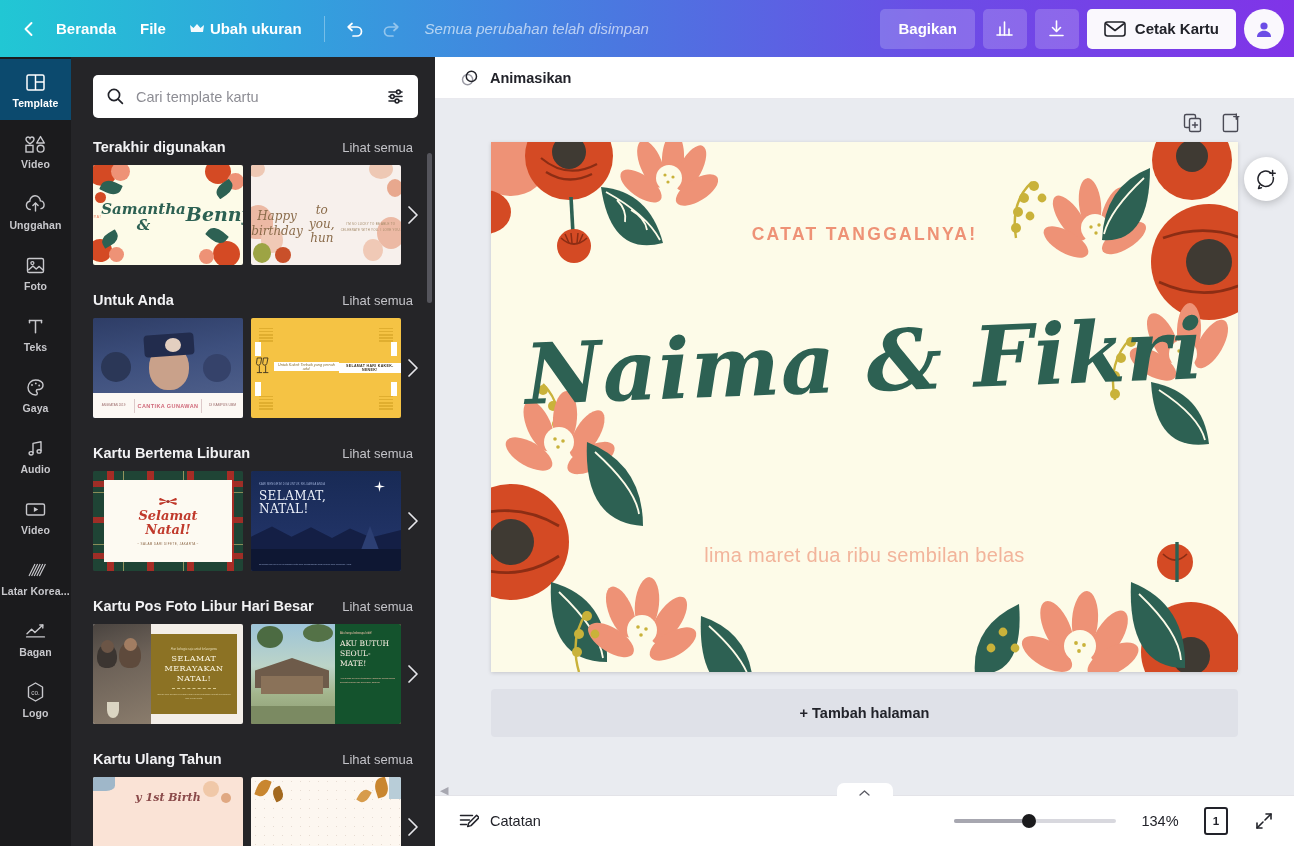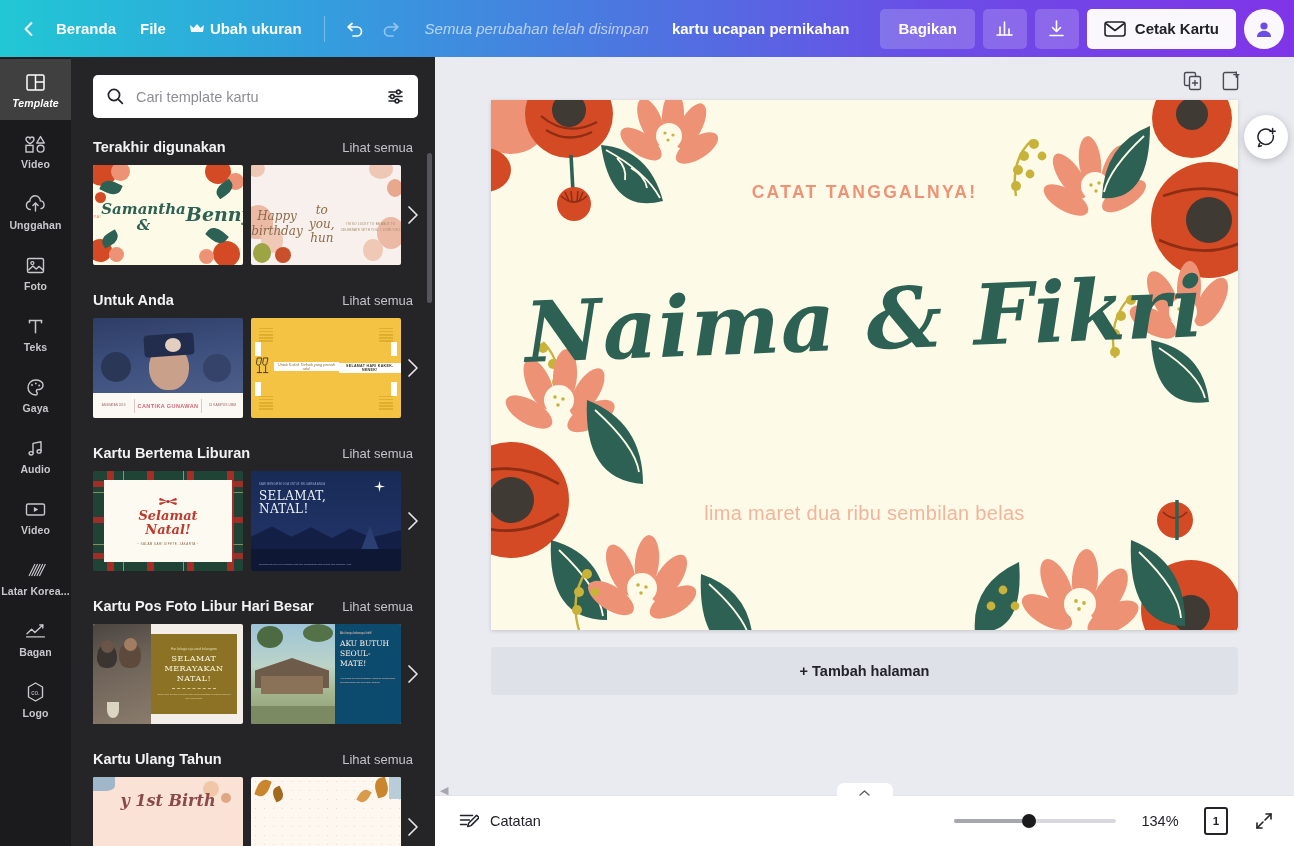--- a/index.html
+++ b/index.html
@@ -72,21 +72,21 @@
   .rail {
     width: 71px; flex: 0 0 71px; background: #1b1b1d;
     display: flex; flex-direction: column; align-items: center;
     padding-top: 2px; overflow: hidden;
   }
   .rail-item {
     width: 71px; height: 61px; display: flex; flex-direction: column;
     align-items: center; justify-content: center; gap: 3px; cursor: pointer;
     color: #c8c8cc; position: relative;
   }
-  .rail-item.active { background: #404040; color: #fff; font-style: italic; }
+  .rail-item.active { background: #0c4a6e; color: #fff; }
   .rail-item.active::after{
     content:""; position:absolute; right:0; top:0; bottom:0; width:3px;
   }
   .rail-ico { height: 23px; display: flex; align-items: center; justify-content: center; }
   .rail-lbl { font-size: 10.5px; font-weight: bold; letter-spacing: .1px; white-space: nowrap; }
 
   
   .panel {
     width: 364px; flex: 0 0 364px; background: #252528;
     position: relative; display: flex; flex-direction: column; overflow: hidden;
@@ -263,21 +263,20 @@
       <svg width="22" height="22" viewBox="0 0 22 22">
           <path d="M16 9H8a4.5 4.5 0 000 9h4" fill="none" stroke="#fff" stroke-width="1.7" stroke-linecap="round"></path>
           <path d="M13 5.5L16.8 9 13 12.5" fill="none" stroke="#fff" stroke-width="1.7" stroke-linecap="round" stroke-linejoin="round"></path>
         </svg>
     </div>
 
     <div class="saved-text">Semua perubahan telah disimpan</div>
 
     <div class="spacer"></div>
 
-    <div class="doc-title">kartu ucapan pernikahan</div>
 
     <div class="spacer"></div>
 
     <button class="btn-soft">
       <span>Bagikan</span>
     </button>
 
     <button class="btn-soft sq">
       <span>
         <svg width="21" height="21" viewBox="0 0 21 21">
@@ -641,21 +640,21 @@
             </div>
           </div>
           <div class="thumb">
             <div style="width:100%;height:100%;position:relative;background:#d98a66">
               <div style="position:absolute;left:0;top:0;bottom:0;width:84px;background:linear-gradient(180deg,#9dc4d8 0%,#bcd4c8 42%,#a3b58c 70%,#8b9a72 100%)"></div>
               <div style="position:absolute;left:4px;top:34px;width:74px;height:30px;background:#6e5b4a;clip-path:polygon(0 42%,50% 0,100% 42%,100% 100%,0 100%)"></div>
               <div style="position:absolute;left:10px;top:52px;width:62px;height:18px;background:#8a7259"></div>
               <div style="position:absolute;left:6px;top:2px;width:26px;height:22px;background:#4c6b42;border-radius:50%"></div>
               <div style="position:absolute;left:52px;top:0px;width:30px;height:18px;background:#547247;border-radius:50%"></div>
               <div style="position:absolute;left:0;bottom:0;width:84px;height:18px;background:#7b8a62"></div>
-              <div style="position:absolute;left:84px;top:0;bottom:0;right:0;background:#0c4a6e;padding:8px 5px">
+              <div style="position:absolute;left:84px;top:0;bottom:0;right:0;background:#14532d;padding:8px 5px">
                 <div style="font-size:2.7px;color:#f3c4ac;margin-bottom:4px">Aku hanya beberapa lebih!</div>
                 <div style="font-family:'DejaVu Serif',serif;font-size:7.5px;color:#fdf1e6;line-height:1.3">AKU BUTUH</div>
                 <div style="font-family:'DejaVu Serif',serif;font-size:7.5px;color:#fdf1e6;line-height:1.3">SEOUL-</div>
                 <div style="font-family:'DejaVu Serif',serif;font-size:7.5px;color:#fdf1e6;line-height:1.3">MATE!</div>
                 <div style="font-size:2.3px;color:#f0bfa5;line-height:1.8;margin-top:8px">Aku Sudah di Korea tersampai. Silahkan mengunjungi bersaat sebuah dan berenang, sampai!</div>
               </div>
             </div>
           </div>
           <div class="row-next">
             <svg width="13" height="20" viewBox="0 0 13 20">
@@ -667,21 +666,21 @@
         <div class="sec-head">
           <span class="sec-title">Kartu Ulang Tahun</span>
           <span class="sec-all">Lihat semua</span>
         </div>
         <div class="row">
           <div class="thumb">
             <div style="width:100%;height:100%;background:#fae3d6;position:relative">
               <div style="position:absolute;left:0;top:0;width:22px;height:14px;background:#9fb7c9;border-radius:0 0 40% 0"></div>
               <div style="position:absolute;left:110px;top:4px;width:16px;height:16px;background:#f0c8a8;border-radius:50%"></div>
               <div style="position:absolute;left:128px;top:16px;width:10px;height:10px;background:#e0a882;border-radius:50%"></div>
-              <div style="position:absolute;left:0;right:0;top:14px;text-align:center;font-family:'DejaVu Serif',serif;font-style:italic;font-weight:bold;font-size:16px;color:#8a4a4a">y 1st Birth</div>
+              <div style="position:absolute;left:0;right:0;top:14px;text-align:center;font-family:'DejaVu Serif',serif;font-style:italic;font-weight:bold;font-size:11px;color:#8a4a4a">y 1st Birth</div>
             </div>
           </div>
           <div class="thumb">
             <div style="width:100%;height:100%;background:#fdf7f0;position:relative">
               <div style="position:absolute;inset:0;background:radial-gradient(circle,#e7dcd2 .8px,transparent .9px);background-size:9px 9px"></div>
               <div style="position:absolute;left:6px;top:2px;width:12px;height:18px;background:#c9862f;border-radius:60% 5% 60% 5%;transform:rotate(20deg)"></div>
               <div style="position:absolute;left:22px;top:10px;width:10px;height:14px;background:#a3691f;border-radius:60% 5% 60% 5%;transform:rotate(-25deg)"></div>
               <div style="position:absolute;left:124px;top:1px;width:13px;height:19px;background:#c9862f;border-radius:60% 5% 60% 5%;transform:rotate(-18deg)"></div>
               <div style="position:absolute;left:108px;top:12px;width:10px;height:14px;background:#d79c4c;border-radius:60% 5% 60% 5%;transform:rotate(30deg)"></div>
               <div style="position:absolute;left:138px;top:0;width:12px;height:22px;background:#b8cdd8"></div>
@@ -696,20 +695,31 @@
         </div>
 
       </div>
 
       <div class="panel-sb"></div>
 
     </div>
 
     <div class="editor">
 
+      <div class="anim-bar">
+        <div class="anim-btn">
+          <span>
+            <svg width="20" height="20" viewBox="0 0 20 20">
+                <circle cx="7.6" cy="11.6" r="5.1" fill="none" stroke="#9a9aa4" stroke-width="1.5"></circle>
+                <circle cx="11.4" cy="8.4" r="5.1" fill="none" stroke="#22232a" stroke-width="1.5"></circle>
+              </svg>
+          </span>
+          <span class="anim-lbl">Animasikan</span>
+        </div>
+      </div>
 
       <div class="canvas-area">
 
         <div class="page-tools">
           <div class="page-tool">
             <svg width="22" height="22" viewBox="0 0 22 22">
                 <rect x="2.5" y="2.5" width="11" height="13" rx="1.6" fill="none" stroke="currentColor" stroke-width="1.4"></rect>
                 <rect x="7.5" y="6.5" width="11" height="13" rx="1.6" fill="#e9ebf0" stroke="currentColor" stroke-width="1.4"></rect>
                 <path d="M13 10.5v5M10.5 13h5" stroke="currentColor" stroke-width="1.4" stroke-linecap="round"></path>
               </svg>

